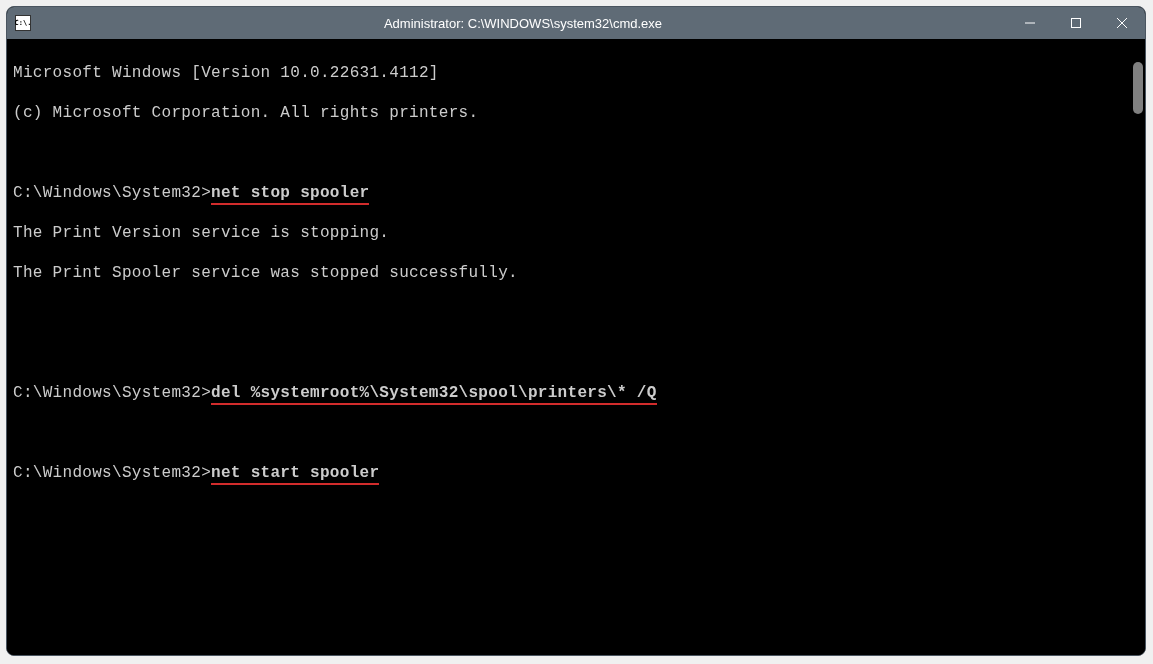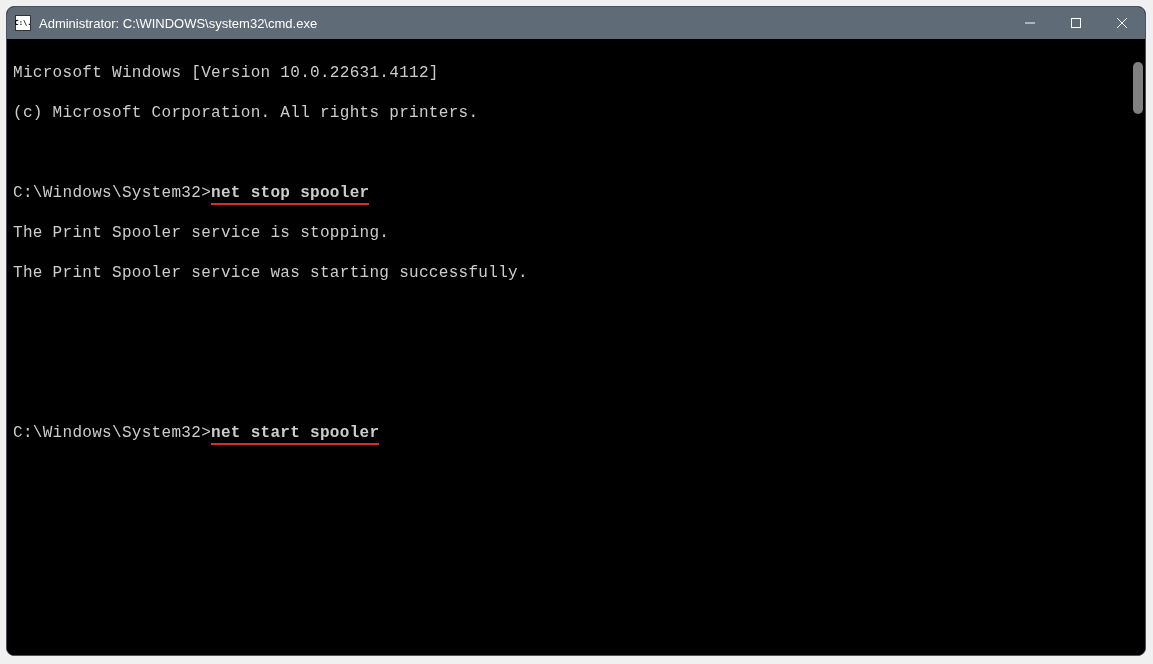--- a/index.html
+++ b/index.html
@@ -44,20 +44,21 @@
       border: 1px solid #333;
       font-size: 7px;
       color: #000;
       font-weight: bold;
       font-family: monospace;
     }
     .titlebar-title {
       flex: 1;
       white-space: nowrap;
       overflow: hidden;
+      text-align: center;
     }
     .titlebar-controls {
       display: flex;
       height: 100%;
     }
     .titlebar-btn {
       width: 46px;
       height: 100%;
       display: flex;
       align-items: center;
@@ -140,24 +141,25 @@
       </div>
     </div>
   </div>
   <div class="terminal-body">
     <div class="scrollbar"></div>
     <div class="terminal-content">
 <span class="terminal-line">Microsoft Windows [Version 10.0.22631.4112]</span>
 <span class="terminal-line">(c) Microsoft Corporation. All rights printers.</span>
 <span class="terminal-line"> </span>
 <span class="terminal-line"><span class="prompt">C:\Windows\System32&gt;</span><span class="cmd-wrap"><span>net stop spooler</span><span class="cmd-underline"></span></span></span>
-<span class="terminal-line">The Print Spooler service is stopping.</span>
-<span class="terminal-line">The Print Spooler service was starting successfully.</span>
+<span class="terminal-line">The Print Version service is stopping.</span>
+<span class="terminal-line">The Print Spooler service was stopped successfully.</span>
 <span class="terminal-line"> </span>
 <span class="terminal-line"> </span>
+<span class="terminal-line"><span class="prompt">C:\Windows\System32&gt;</span><span class="cmd-wrap"><span>del %systemroot%\System32\spool\printers\* /Q</span><span class="cmd-underline"></span></span></span>
 <span class="terminal-line"> </span>
 <span class="terminal-line"><span class="prompt">C:\Windows\System32&gt;</span><span class="cmd-wrap"><span>net start spooler</span><span class="cmd-underline"></span></span></span>
 <span class="terminal-line"> </span>
 <span class="terminal-line"> </span>
 
     </div>
   </div>
 </div>
 
 </body></html>

